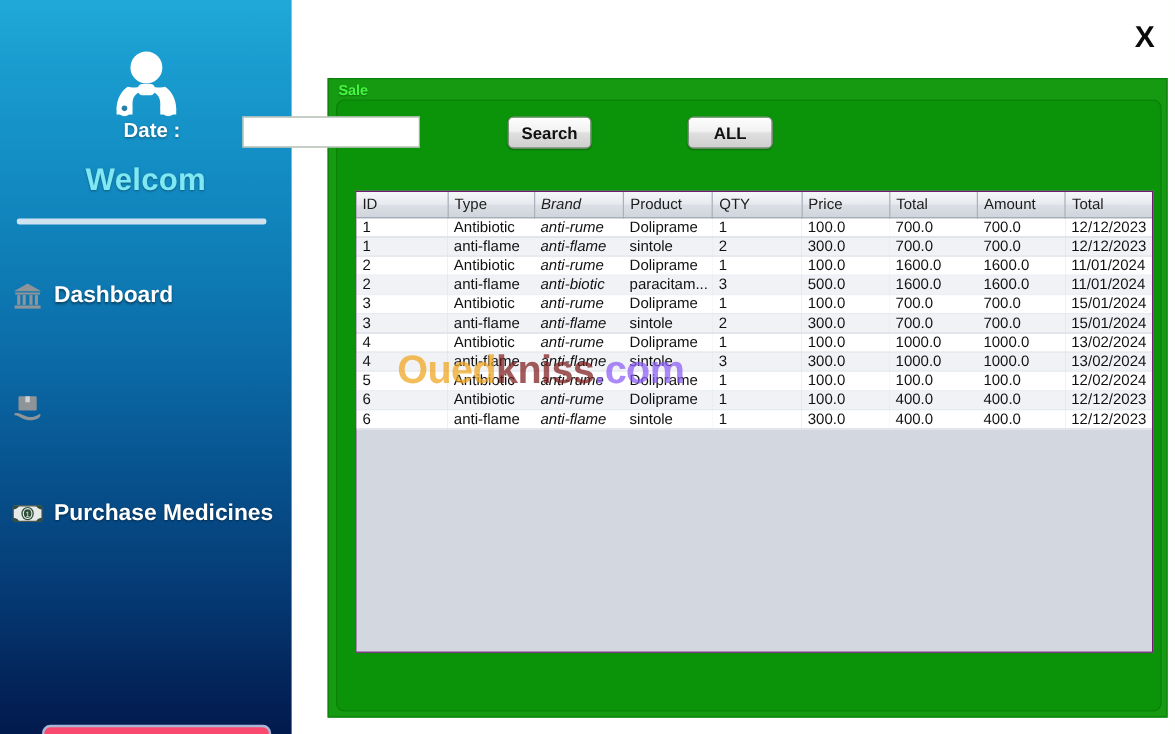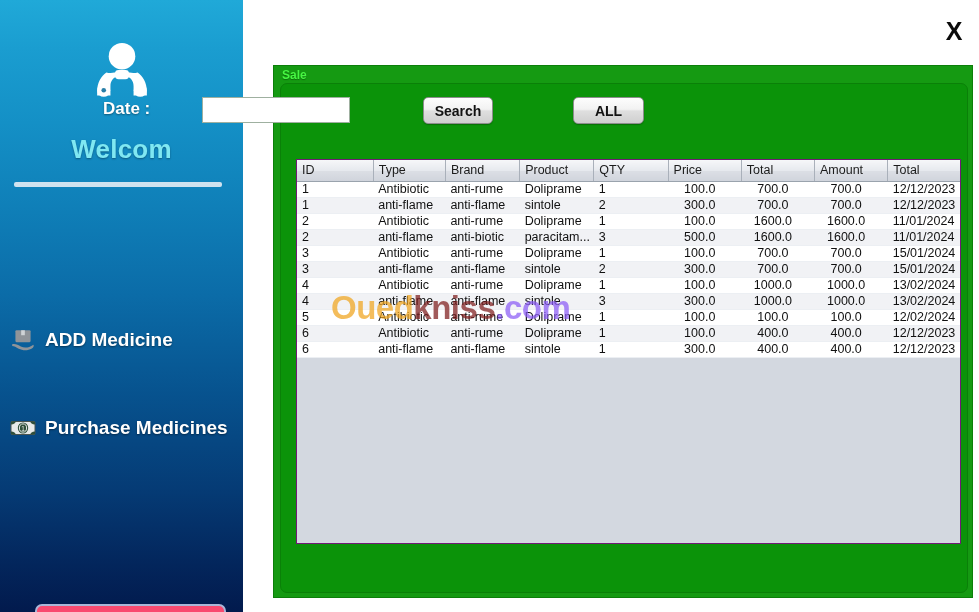--- a/index.html
+++ b/index.html
@@ -147,26 +147,26 @@
   tbody td {
     height: 16px;
     font-size: 12.5px; color: #111111;
     padding: 0 5px;
     border-bottom: 1px solid #eceff3;
     white-space: nowrap; overflow: hidden;
     font-family: "Liberation Sans", sans-serif;
   }
   tbody tr.odd  td { background: #ffffff; }
   tbody tr.even td { background: #f1f2f5; }
-  td.num { text-align: center; padding-right: 15px; }
+  td.num { text-align: left; padding-right: 15px; }
   td.date { text-align: right; padding-right: 8px; }
 
   .c-id      { width: 76px; }
   .c-type    { width: 72px; }
-  .c-brand   { width: 74px; }
+  .c-brand   { width: 74px; font-style: italic; }
   .c-product { width: 74px; }
   .c-qty     { width: 74px; margin-left: 22px; }
   .c-price   { width: 73px; }
   .c-total   { width: 73px; }
   .c-amount  { width: 73px; }
   .c-date    { width: 74px; }
 
   
   #watermark {
     position: absolute; left: 331px; top: 289px;
@@ -198,32 +198,45 @@
         <rect x="26" y="26" width="12" height="8" rx="3" fill="#ffffff"></rect>
         <circle cx="16.2" cy="43.5" r="5.6" fill="#ffffff"></circle>
         <circle cx="16.2" cy="43.5" r="2.0" fill="#2a7fa8"></circle>
         <circle cx="47.8" cy="43.5" r="5.6" fill="#ffffff"></circle>
       </svg>
     </div>
 
     <div id="welcome-title">Welcom</div>
     <div id="sidebar-divider"></div>
 
+    <div class="nav-item" id="nav-dashboard">
+      <span class="nav-icon">
+        <svg width="26" height="26" viewBox="0 0 24 24" aria-hidden="true">
+          <path d="M12 2 L22.5 8 L1.5 8 Z" fill="#8f9499"></path>
+          <rect x="2.5" y="9" width="19" height="1.6" fill="#8f9499"></rect>
+          <rect x="4" y="11" width="2.4" height="7.5" fill="#8f9499"></rect>
+          <rect x="8.2" y="11" width="2.4" height="7.5" fill="#8f9499"></rect>
+          <rect x="13.4" y="11" width="2.4" height="7.5" fill="#8f9499"></rect>
+          <rect x="17.6" y="11" width="2.4" height="7.5" fill="#8f9499"></rect>
+          <rect x="2" y="19" width="20" height="2.4" fill="#8f9499"></rect>
+        </svg>
+      </span>
+      <span class="nav-label">Dashboard</span>
+    </div>
 
     <div class="nav-item" id="nav-add-medicine">
       <span class="nav-icon">
         <svg width="26" height="26" viewBox="0 0 24 24" aria-hidden="true">
           <rect x="5" y="3" width="14" height="11" rx="1" fill="#8f9499"></rect>
           <rect x="10.3" y="3" width="3.4" height="4.6" fill="#cfd3d6"></rect>
           <path d="M2 16 C5 15.2 7.5 16.8 10 18 C13 19.4 17 19.6 21.6 16.4
                    C22.4 17.6 21.6 19 20.2 19.8 C16 22.2 11.5 21.6 8 20
                    C5.6 18.9 4 17.6 2 17.6 Z" fill="#8f9499"></path>
         </svg>
       </span>
-      <span class="nav-label">ADD Medicine</span>
     </div>
 
     <div class="nav-item" id="nav-purchase">
       <span class="nav-icon">
         <svg width="26" height="26" viewBox="0 0 26 26" aria-hidden="true">
           <rect x="1" y="6.5" width="24" height="13" rx="1.2" fill="#e8eae9" stroke="#4c5550" stroke-width="1"></rect>
           <path d="M1 9.5 C4 9.5 5.5 7.6 5.8 6.5 L1 6.5 Z" fill="#2f4f3a"></path>
           <path d="M25 9.5 C22 9.5 20.5 7.6 20.2 6.5 L25 6.5 Z" fill="#2f4f3a"></path>
           <path d="M1 16.5 C4 16.5 5.5 18.4 5.8 19.5 L1 19.5 Z" fill="#2f4f3a"></path>
           <path d="M25 16.5 C22 16.5 20.5 18.4 20.2 19.5 L25 19.5 Z" fill="#2f4f3a"></path>

